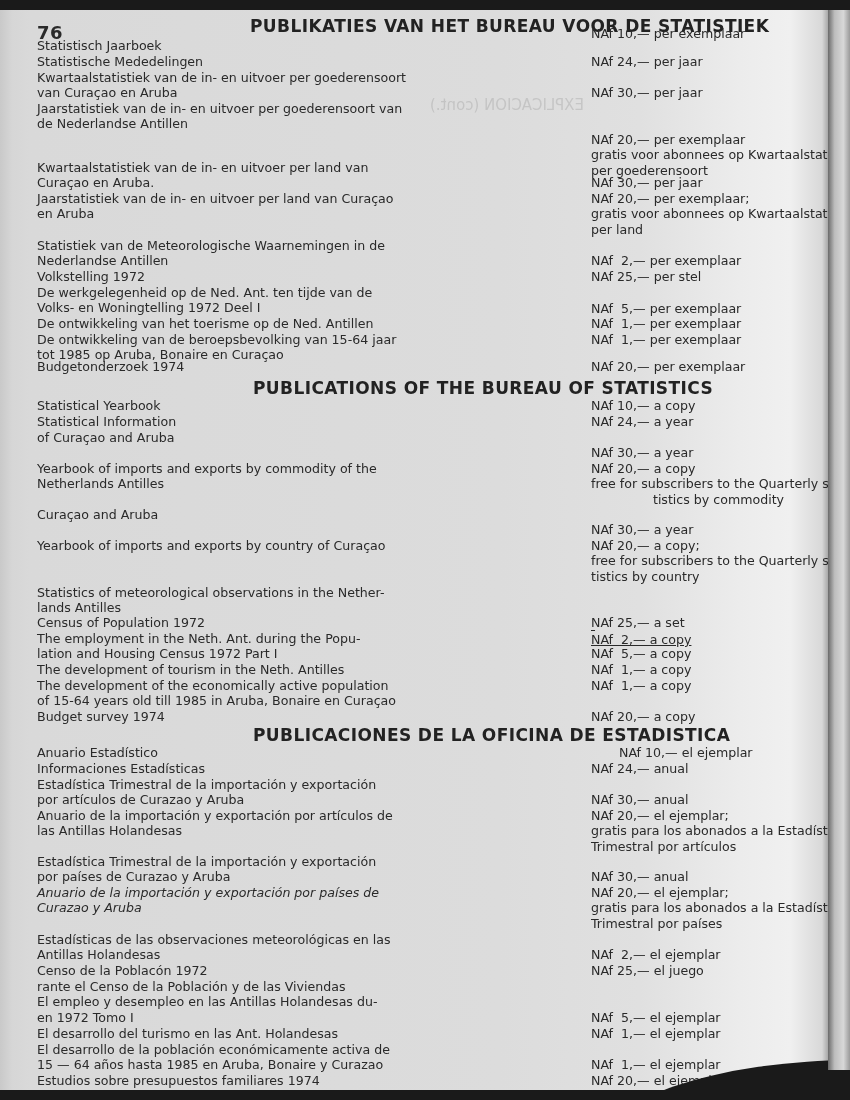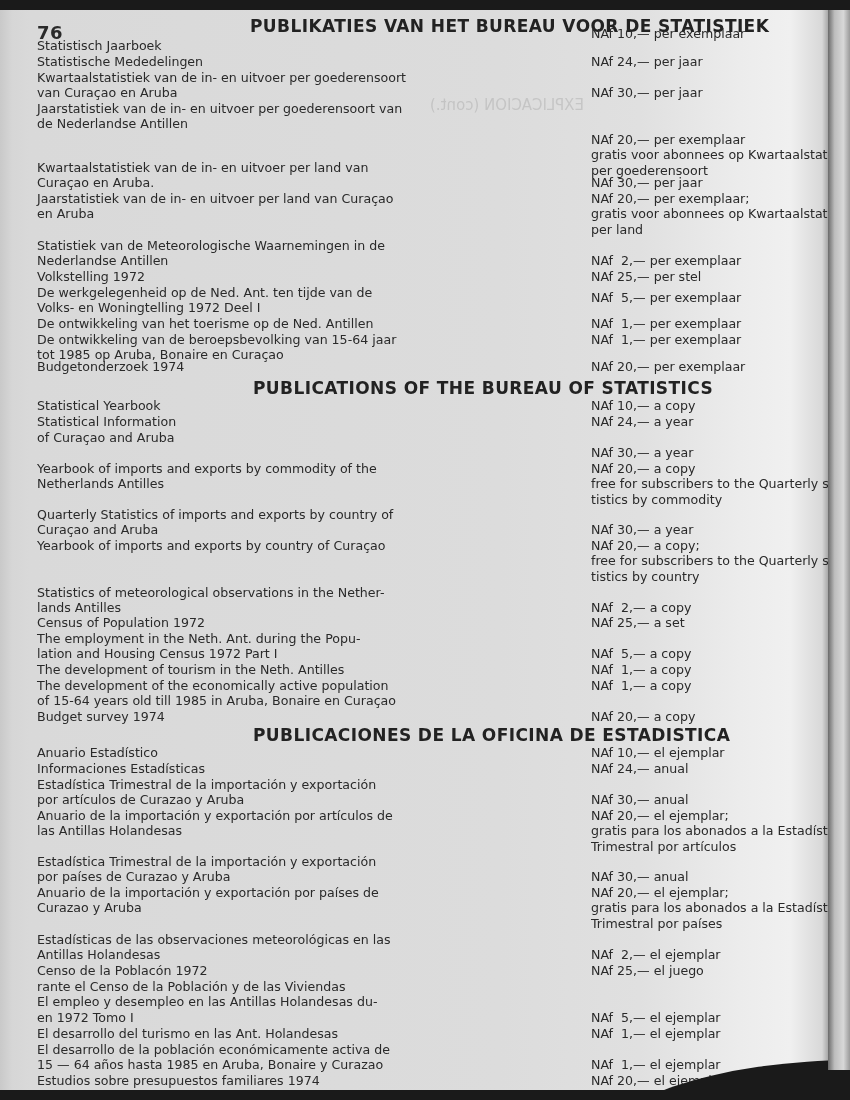--- a/index.html
+++ b/index.html
@@ -106,21 +106,21 @@
       <div class="row left" style="top: 259px;">
         <span class="l">Volkstelling 1972</span>
       </div>
       <div class="row right" style="top: 259px;">
         <span class="l" style="white-space: pre;">NAf 25,— per stel</span>
       </div>
       <div class="row left" style="top: 275px;">
         <span class="l">De werkgelegenheid op de Ned. Ant. ten tijde van de</span>
         <span class="l">Volks- en Woningtelling 1972 Deel I</span>
       </div>
-      <div class="row right" style="top: 265px; text-align: right;">
+      <div class="row right" style="top: 276px; text-align: right;">
         <span class="l" style="white-space: pre;">&nbsp;</span>
         <span class="l" style="white-space: pre;">NAf  5,— per exemplaar</span>
       </div>
       <div class="row left" style="top: 306px;">
         <span class="l">De ontwikkeling van het toerisme op de Ned. Antillen</span>
       </div>
       <div class="row right" style="top: 306px;">
         <span class="l" style="white-space: pre;">NAf  1,— per exemplaar</span>
       </div>
       <div class="row left" style="top: 322px;">
@@ -156,43 +156,42 @@
         <span class="l" style="white-space: pre;">&nbsp;</span>
         <span class="l" style="white-space: pre;">NAf 30,— a year</span>
       </div>
       <div class="row left" style="top: 451px;">
         <span class="l">Yearbook of imports and exports by commodity of the</span>
         <span class="l">Netherlands Antilles</span>
       </div>
       <div class="row right" style="top: 451px;">
         <span class="l" style="white-space: pre;">NAf 20,— a copy</span>
         <span class="l" style="white-space: pre;">free for subscribers to the Quarterly sta-</span>
-        <span class="l" style="white-space: pre;">tistics by commodity</span>
+        <span class="l" style="white-space: pre; text-align: center;">tistics by commodity</span>
       </div>
       <div class="row left" style="top: 497px;">
-        <span class="l">Quarterly Statistics of imports and exports by country of</span>
         <span class="l">Curaçao and Aruba</span>
       </div>
       <div class="row right" style="top: 497px;">
         <span class="l" style="white-space: pre;">&nbsp;</span>
         <span class="l" style="white-space: pre;">NAf 30,— a year</span>
       </div>
       <div class="row left" style="top: 528px;">
         <span class="l">Yearbook of imports and exports by country of Curaçao</span>
       </div>
       <div class="row right" style="top: 528px;">
         <span class="l" style="white-space: pre;">NAf 20,— a copy;</span>
         <span class="l" style="white-space: pre;">free for subscribers to the Quarterly sta-</span>
         <span class="l" style="white-space: pre;">tistics by country</span>
       </div>
       <div class="row left" style="top: 575px;">
         <span class="l">Statistics of meteorological observations in the Nether-</span>
         <span class="l">lands Antilles</span>
       </div>
-      <div class="row right" style="top: 575px;">
+      <div class="row right" style="top: 607px; text-decoration: underline;">
         <span class="l" style="white-space: pre;">&nbsp;</span>
         <span class="l" style="white-space: pre;">NAf  2,— a copy</span>
       </div>
       <div class="row left" style="top: 605px;">
         <span class="l">Census of Population 1972</span>
       </div>
       <div class="row right" style="top: 605px;">
         <span class="l" style="white-space: pre;">NAf 25,— a set</span>
       </div>
       <div class="row left" style="top: 621px;">
@@ -220,21 +219,21 @@
         <span class="l">Budget survey 1974</span>
       </div>
       <div class="row right" style="top: 699px;">
         <span class="l" style="white-space: pre;">NAf 20,— a copy</span>
       </div>
       <div class="section-title" style="left: 253px; top: 715px;">PUBLICACIONES DE LA OFICINA DE ESTADISTICA</div>
       <div class="row left" style="top: 735px;">
         <span class="l">Anuario Estadístico</span>
       </div>
       <div class="row right" style="top: 735px;">
-        <span class="l" style="white-space: pre;">NAf 10,— el ejemplar</span>
+        <span class="l" style="white-space: pre; margin-left: 28px;">NAf 10,— el ejemplar</span>
       </div>
       <div class="row left" style="top: 751px;">
         <span class="l">Informaciones Estadísticas</span>
       </div>
       <div class="row right" style="top: 751px;">
         <span class="l" style="white-space: pre;">NAf 24,— anual</span>
       </div>
       <div class="row left" style="top: 767px;">
         <span class="l">Estadística Trimestral de la importación y exportación</span>
         <span class="l">por artículos de Curazao y Aruba</span>
@@ -253,21 +252,21 @@
         <span class="l" style="white-space: pre;">Trimestral por artículos</span>
       </div>
       <div class="row left" style="top: 844px;">
         <span class="l">Estadística Trimestral de la importación y exportación</span>
         <span class="l">por países de Curazao y Aruba</span>
       </div>
       <div class="row right" style="top: 844px;">
         <span class="l" style="white-space: pre;">&nbsp;</span>
         <span class="l" style="white-space: pre;">NAf 30,— anual</span>
       </div>
-      <div class="row left" style="top: 875px;">
+      <div class="row left" style="top: 875px; font-style: italic;">
         <span class="l">Anuario de la importación y exportación por países de</span>
         <span class="l">Curazao y Aruba</span>
       </div>
       <div class="row right" style="top: 875px;">
         <span class="l" style="white-space: pre;">NAf 20,— el ejemplar;</span>
         <span class="l" style="white-space: pre;">gratis para los abonados a la Estadística</span>
         <span class="l" style="white-space: pre;">Trimestral por países</span>
       </div>
       <div class="row left" style="top: 922px;">
         <span class="l">Estadísticas de las observaciones meteorológicas en las</span>

